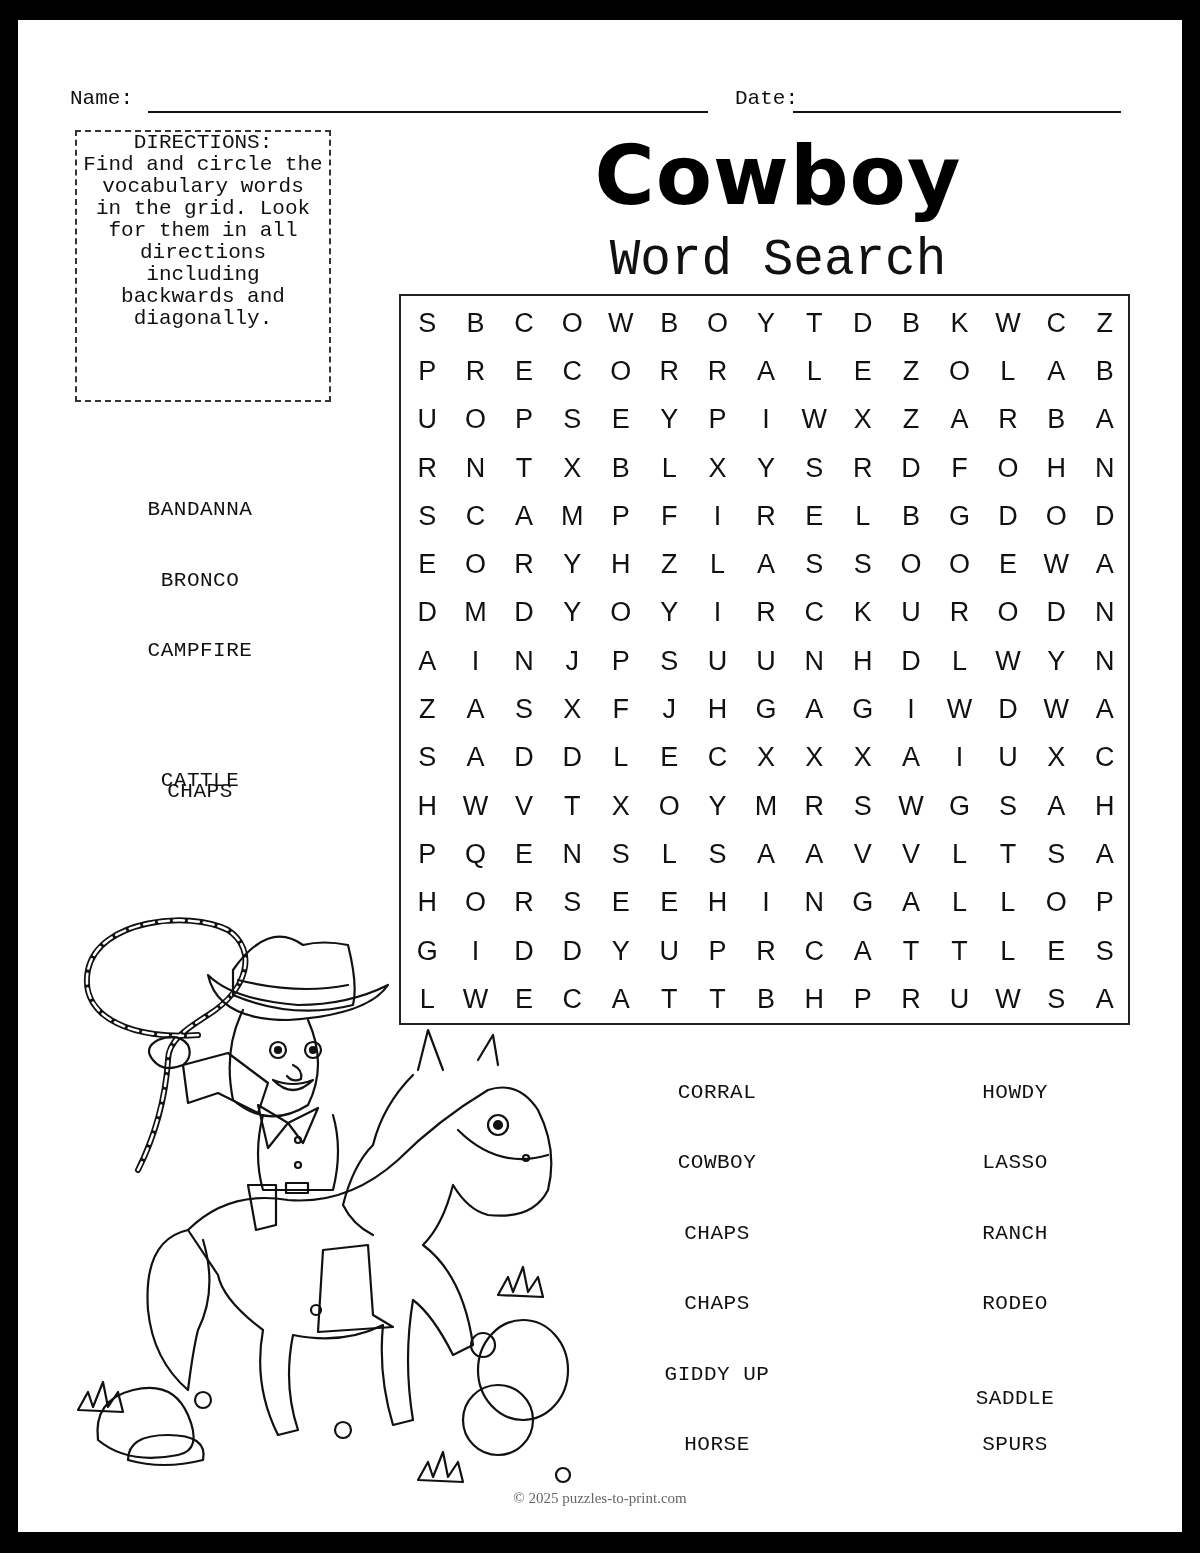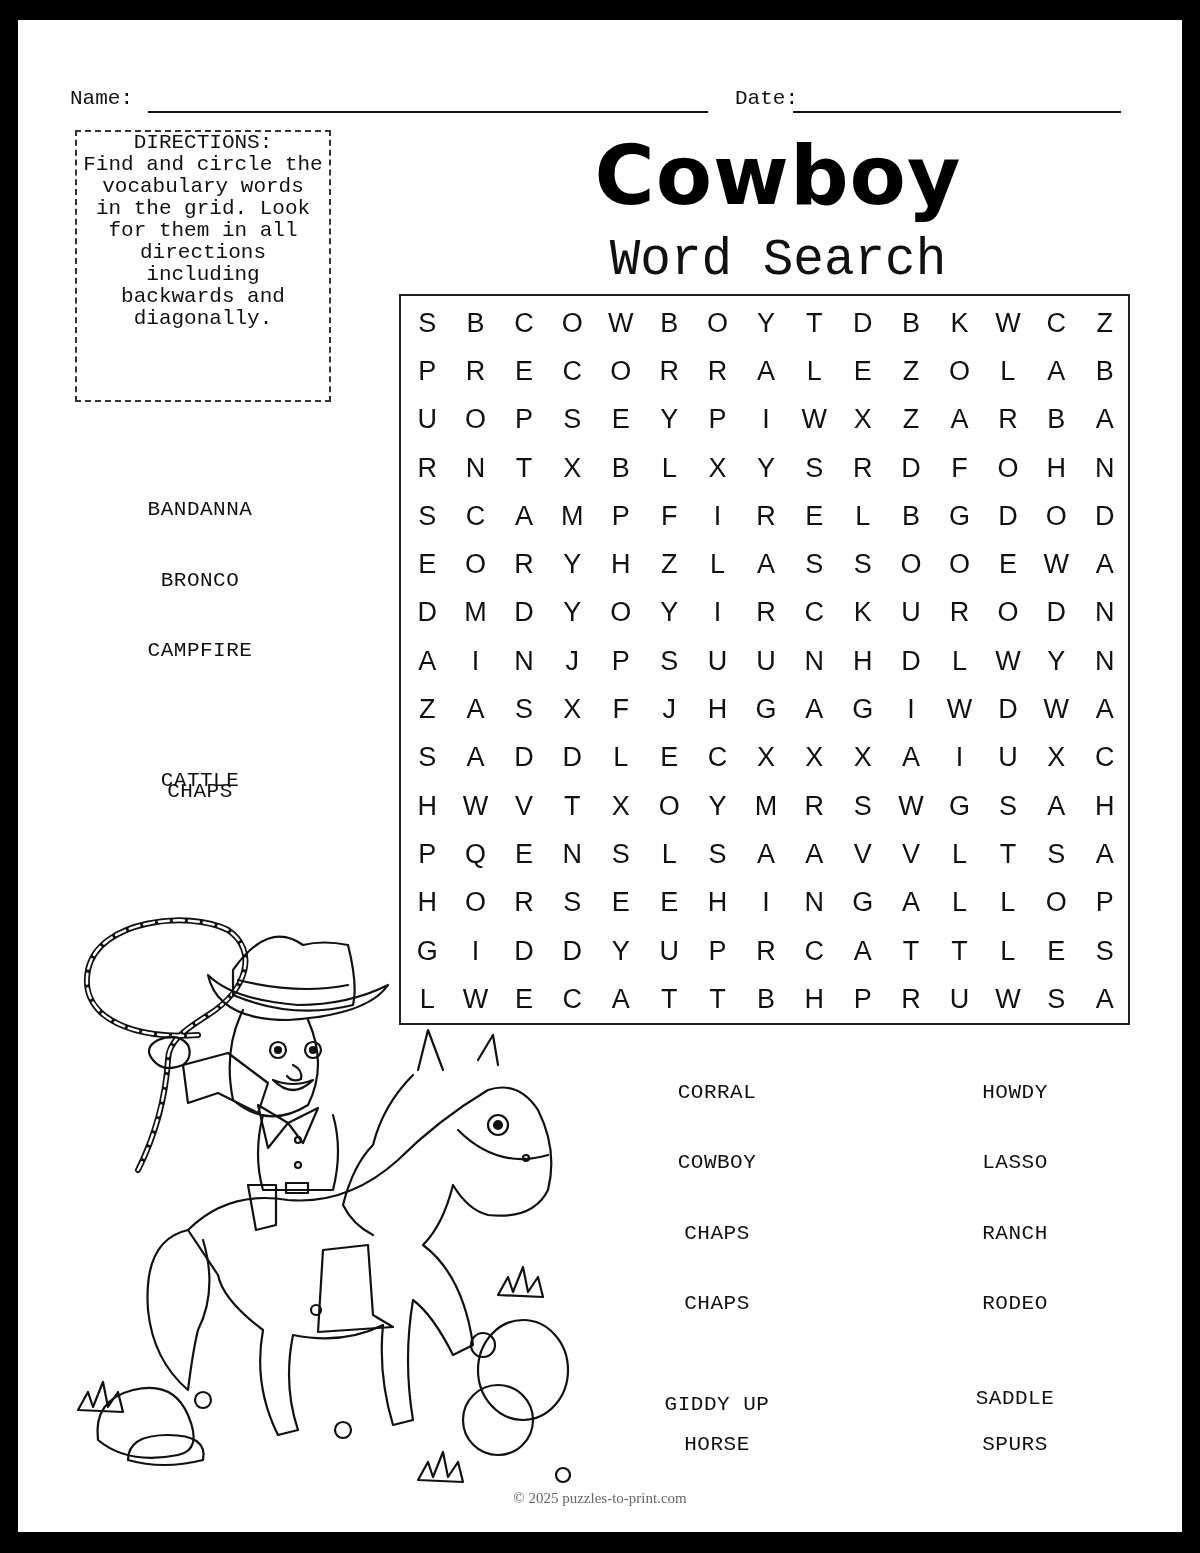--- a/index.html
+++ b/index.html
@@ -321,21 +321,21 @@
     <div class="word hand" style="top:619px;">CAMPFIRE</div>
     <div class="word hand" style="top:717px;margin-top:32px;">CATTLE</div>
     <div class="word hand" style="top:760px;">CHAPS</div>
   </div>
 
   <div class="bottom-words">
     <div class="word hand" style="left:579px; top:1061px;">CORRAL</div>
     <div class="word hand" style="left:579px; top:1131px;">COWBOY</div>
     <div class="word hand" style="left:579px; top:1202px;">CHAPS</div>
     <div class="word hand" style="left:579px; top:1272px;">CHAPS</div>
-    <div class="word hand" style="left:579px; top:1343px;margin-top:30px;">GIDDY UP</div>
+    <div class="word hand" style="left:579px; top:1343px;">GIDDY UP</div>
     <div class="word hand" style="left:579px; top:1413px;">HORSE</div>
 
     <div class="word hand" style="left:877px; top:1061px;">HOWDY</div>
     <div class="word hand" style="left:877px; top:1131px;">LASSO</div>
     <div class="word hand" style="left:877px; top:1202px;">RANCH</div>
     <div class="word hand" style="left:877px; top:1272px;">RODEO</div>
     <div class="word hand" style="left:877px; top:1343px;margin-top:24px;">SADDLE</div>
     <div class="word hand" style="left:877px; top:1413px;">SPURS</div>
   </div>
 

